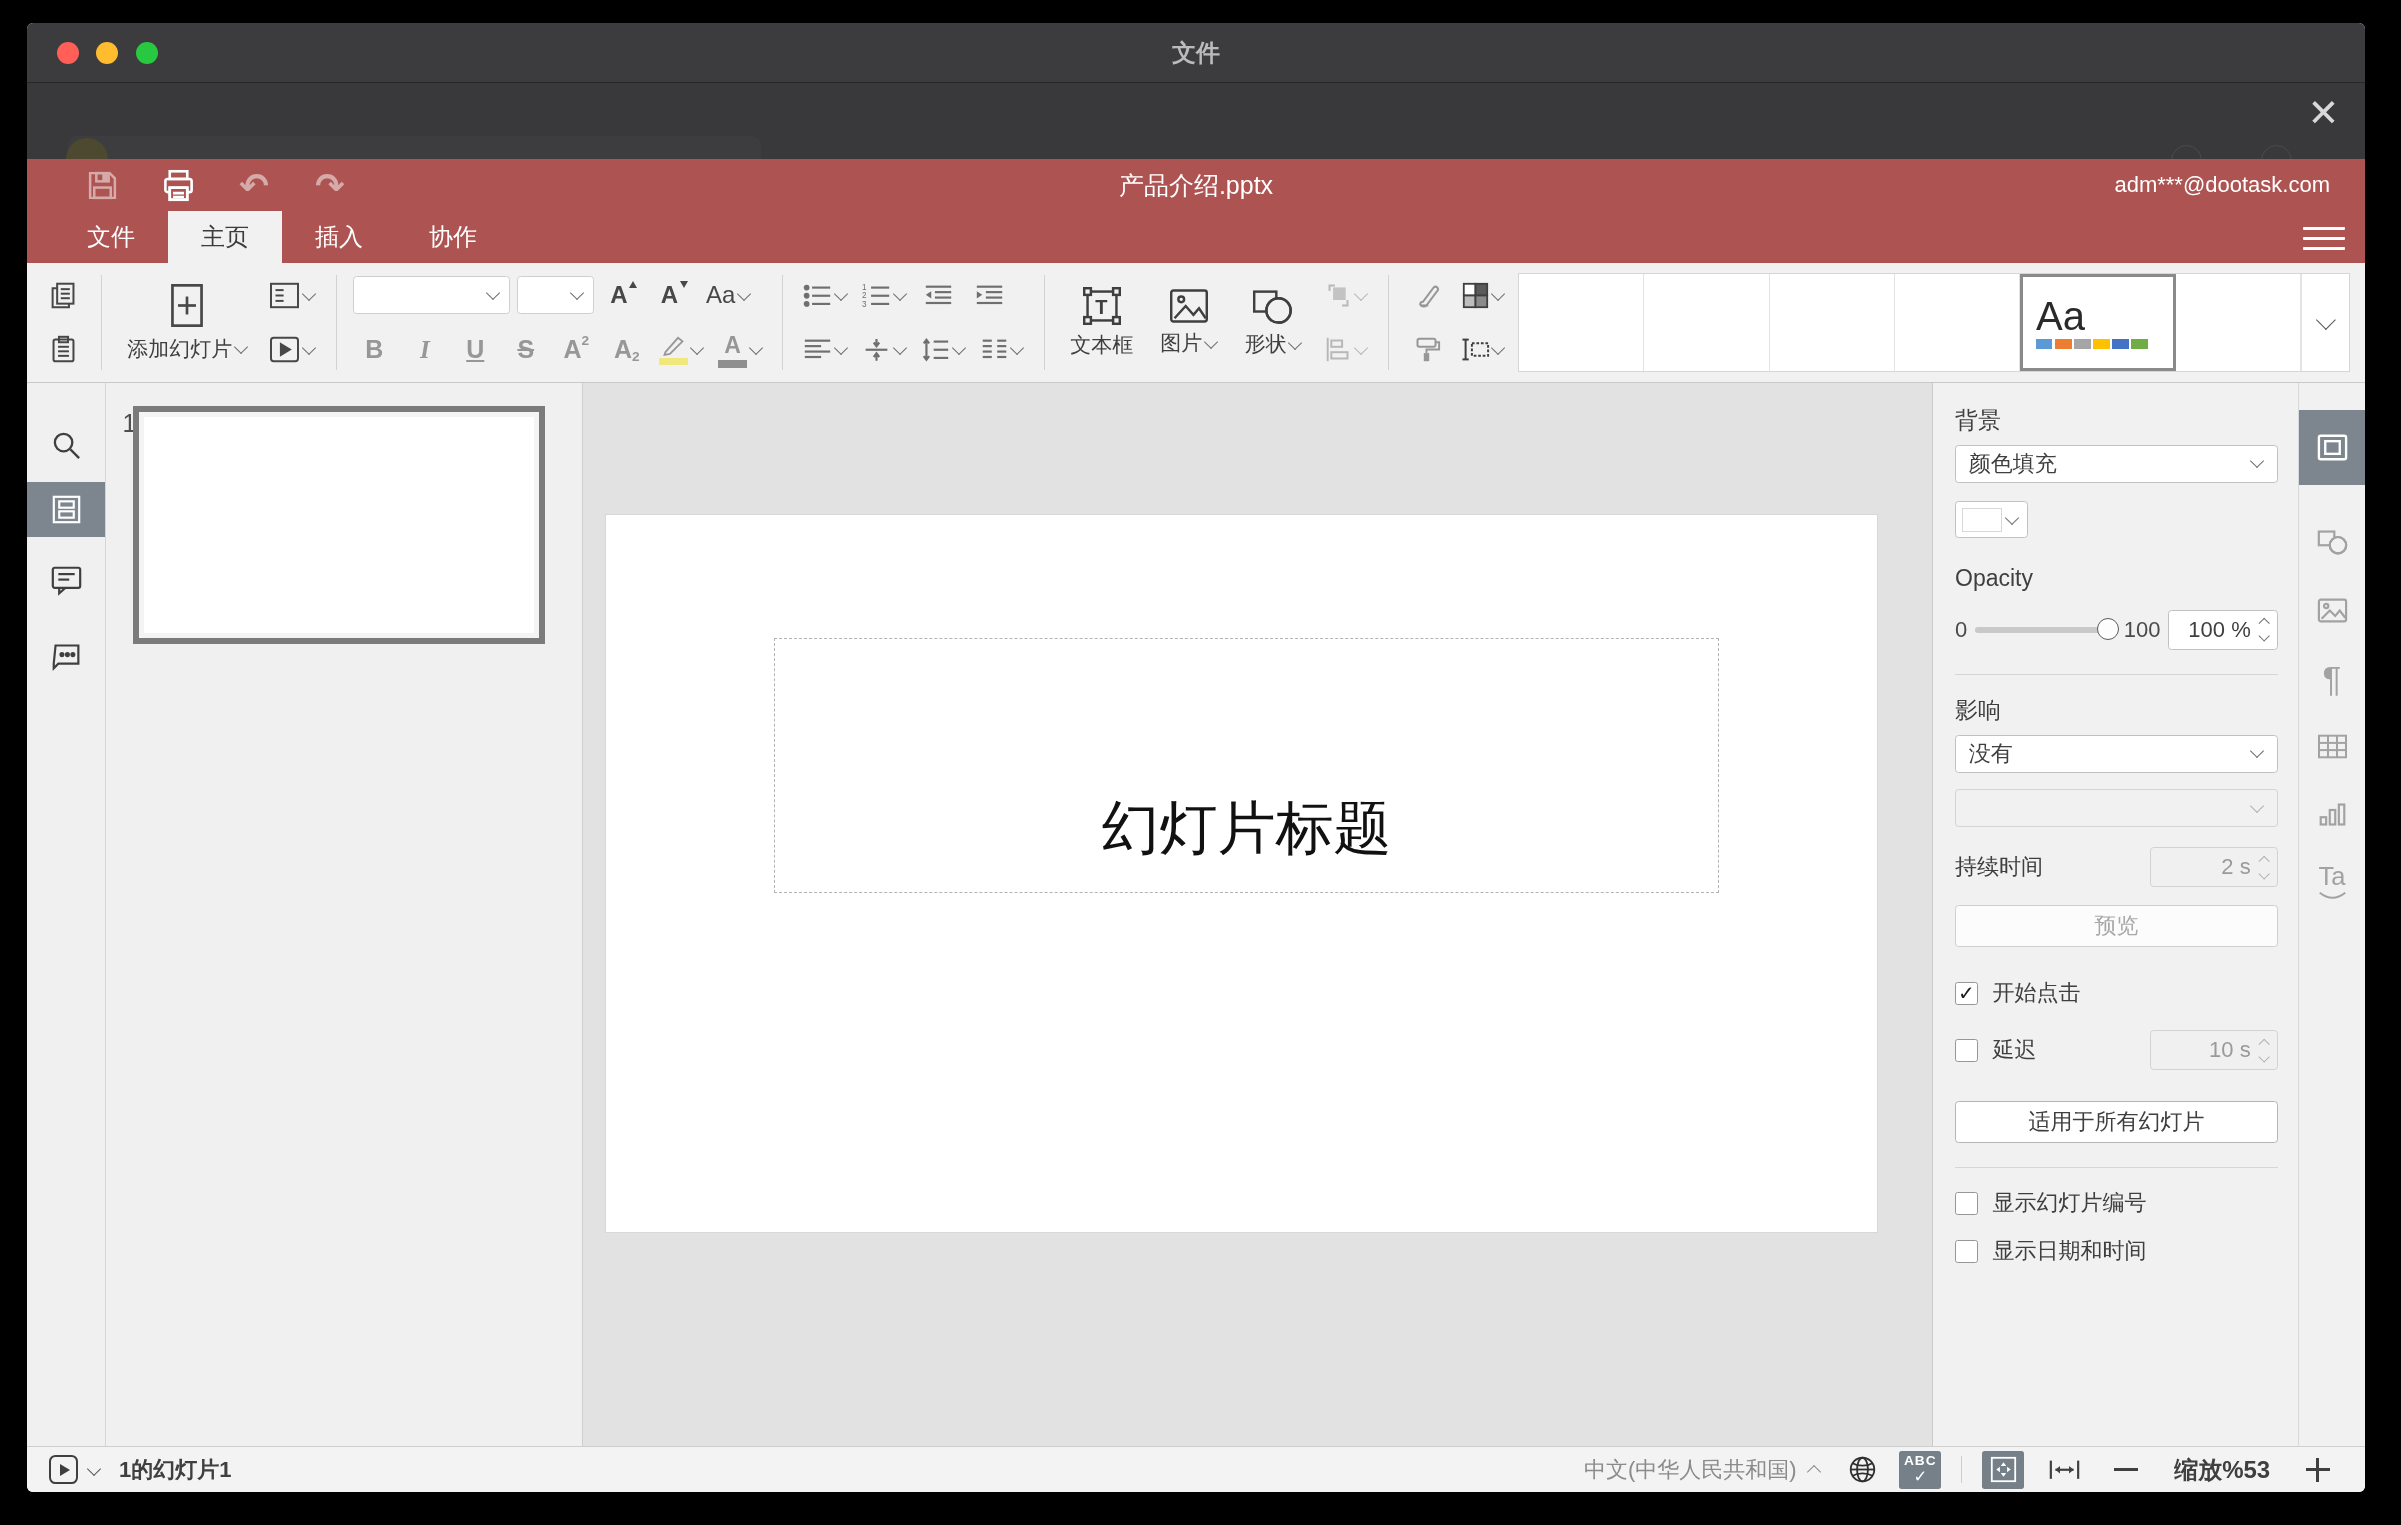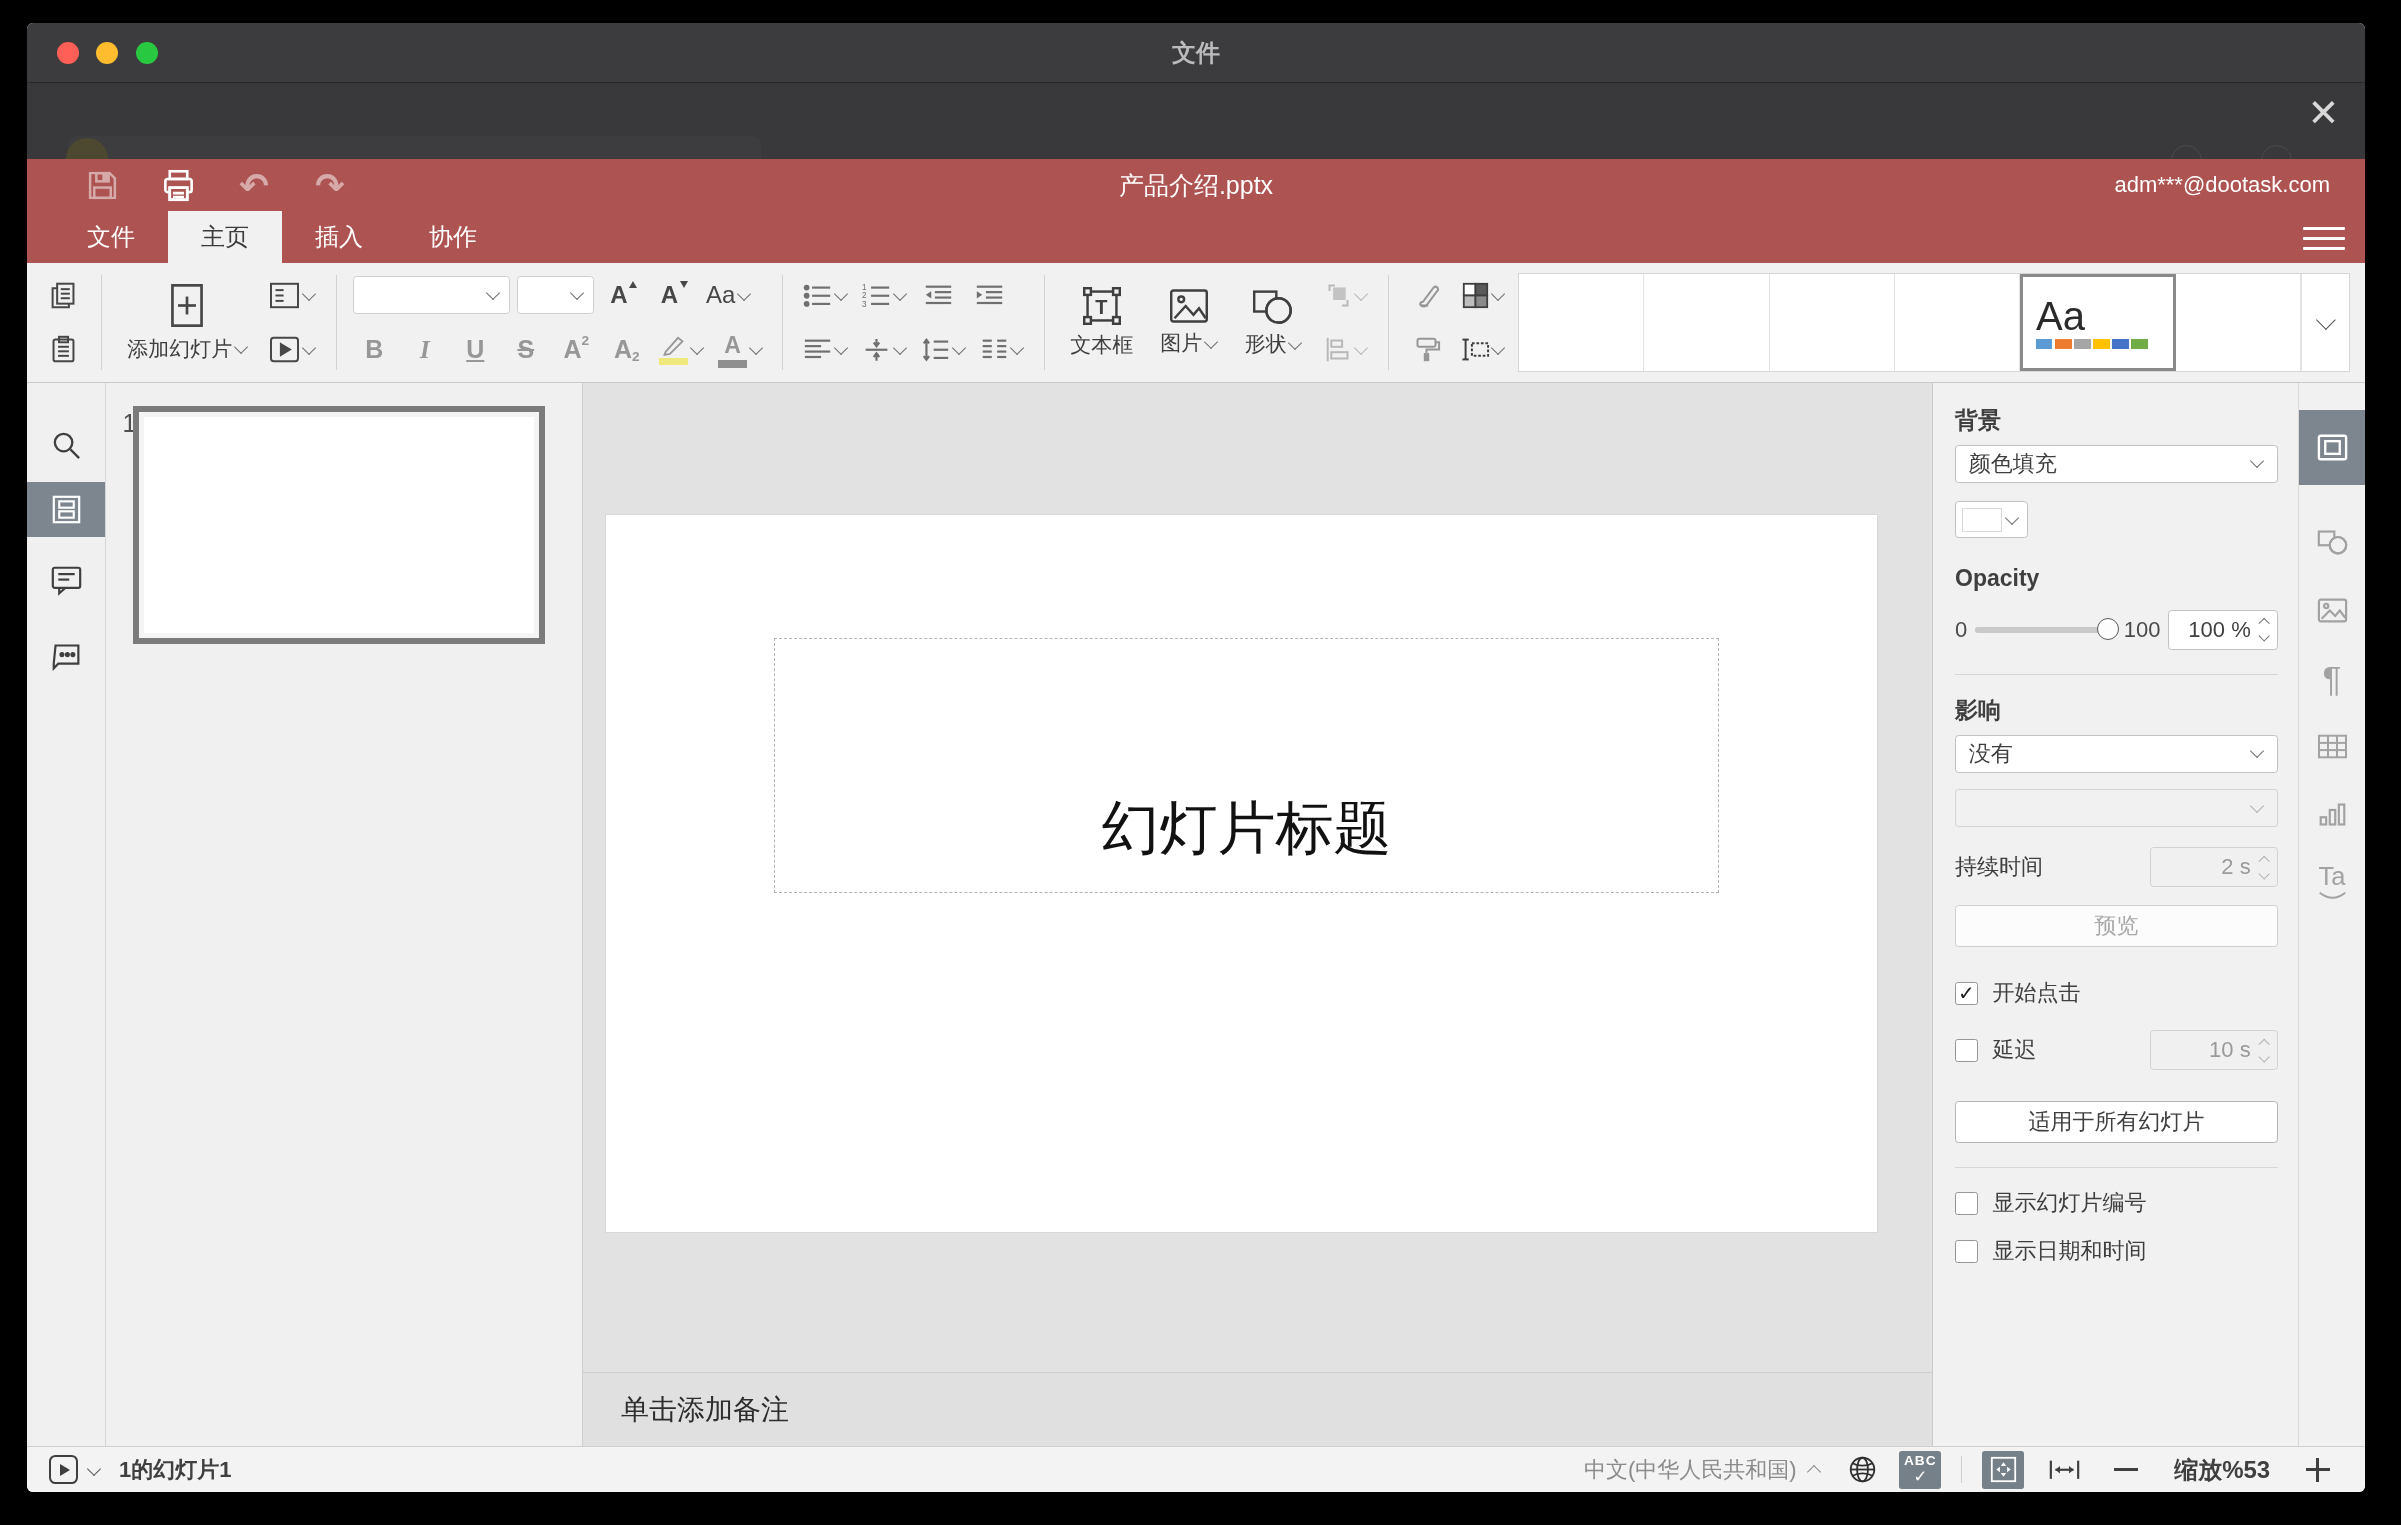--- a/index.html
+++ b/index.html
@@ -84,21 +84,21 @@
   .ph{position:absolute;border:1.8px dashed #b3b3b3;box-sizing:border-box;display:flex;justify-content:center;}
   .title-ph{left:168px;top:123px;width:945px;height:255px;align-items:flex-end;}
   .title-ph span{font-size:58px;color:#111;padding-bottom:24px;margin-top:44px;}
   .subtitle-ph{left:168px;top:379px;width:945px;height:175px;align-items:flex-start;}
   .subtitle-ph span{font-size:27px;color:#161616;padding-top:9px;}
   .notes{height:73px;border-top:1.8px solid #cdcdcd;background:#e0e0e0;display:flex;align-items:center;padding-left:38px;flex:none;}
   .notes span{font-size:28px;color:#2d2d2d;}
   
   .rightside{width:432px;flex:none;display:flex;align-items:stretch;border-left:1.8px solid #cacaca;}
   .panel{flex:1;background:#f1f1f1;padding:22px 20px 0 22px;display:flex;flex-direction:column;min-width:0;}
-  .plabel{font-size:23px;font-weight:bold;color:#3f3f3f;}
+  .plabel{font-size:23px;font-weight:normal;color:#3f3f3f;}
   .pselect{height:36px;background:#fff;border:0.9px solid #c1c1c1;border-radius:3.6px;display:flex;align-items:center;justify-content:space-between;padding:0 12.8px;font-size:22px;color:#3f3f3f;margin-top:9px;cursor:pointer;}
   .pselect.dis{background:#f1f1f1;border-color:#d3d3d3;color:#9a9a9a;cursor:default;}
   .swatchbtn{width:71px;height:35px;background:#fff;border:0.9px solid #c1c1c1;border-radius:3.6px;display:flex;align-items:center;margin-top:18px;cursor:pointer;}
   .swatch{width:38px;height:22px;border:0.9px solid #d8d8d8;background:#fff;margin-left:5.5px;}
   .sliderrow{display:flex;align-items:center;margin-top:18px;gap:7.3px;}
   .snum{font-size:22px;color:#4a4a4a;}
   .strack{width:133px;height:5.5px;background:#c9c9c9;border-radius:2.7px;position:relative;flex:none;}
   .shandle{position:absolute;right:-11px;top:-9px;width:22px;height:22px;border-radius:50%;background:#fdfdfd;border:1.8px solid #5c5c5c;box-sizing:border-box;cursor:pointer;}
   .spinner{height:38px;border:0.9px solid #c1c1c1;border-radius:3.6px;background:#fff;display:flex;align-items:center;justify-content:flex-end;padding:0 9px;font-size:22px;color:#3f3f3f;gap:9px;}
   .spinner .stp{display:flex;flex-direction:column;gap:4.6px;}
@@ -578,23 +578,20 @@
     </div>
 
     <div class="canvas">
       <div class="canvas-area">
         <div class="slide">
           <div class="ph title-ph">
             <span>幻灯片标题</span>
           </div>
         </div>
       </div>
-      <div class="notes">
-        <span>单击添加备注</span>
-      </div>
     </div>
 
     <div class="rightside">
       <div class="panel">
         <span class="plabel">背景</span>
         <div class="pselect">
           <span>颜色填充</span>
             <i class="chv" style="margin-top:-5.5px"></i>
         </div>
         <div class="swatchbtn">

